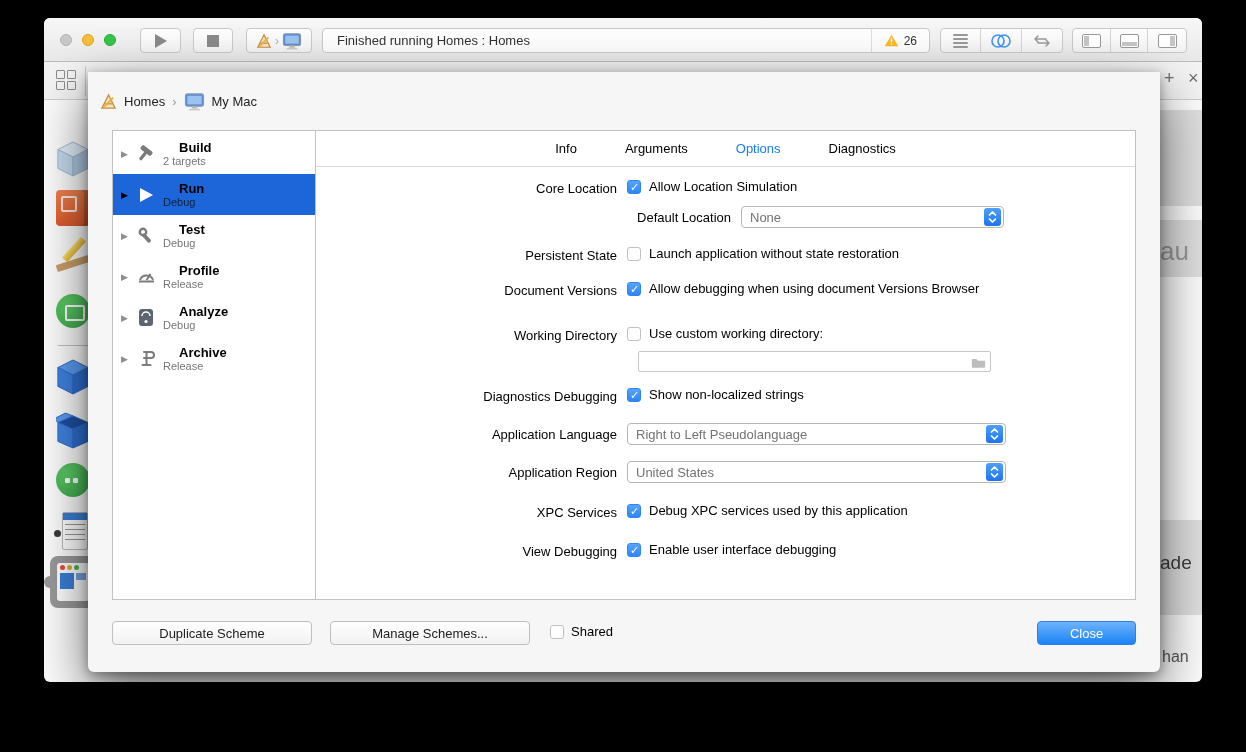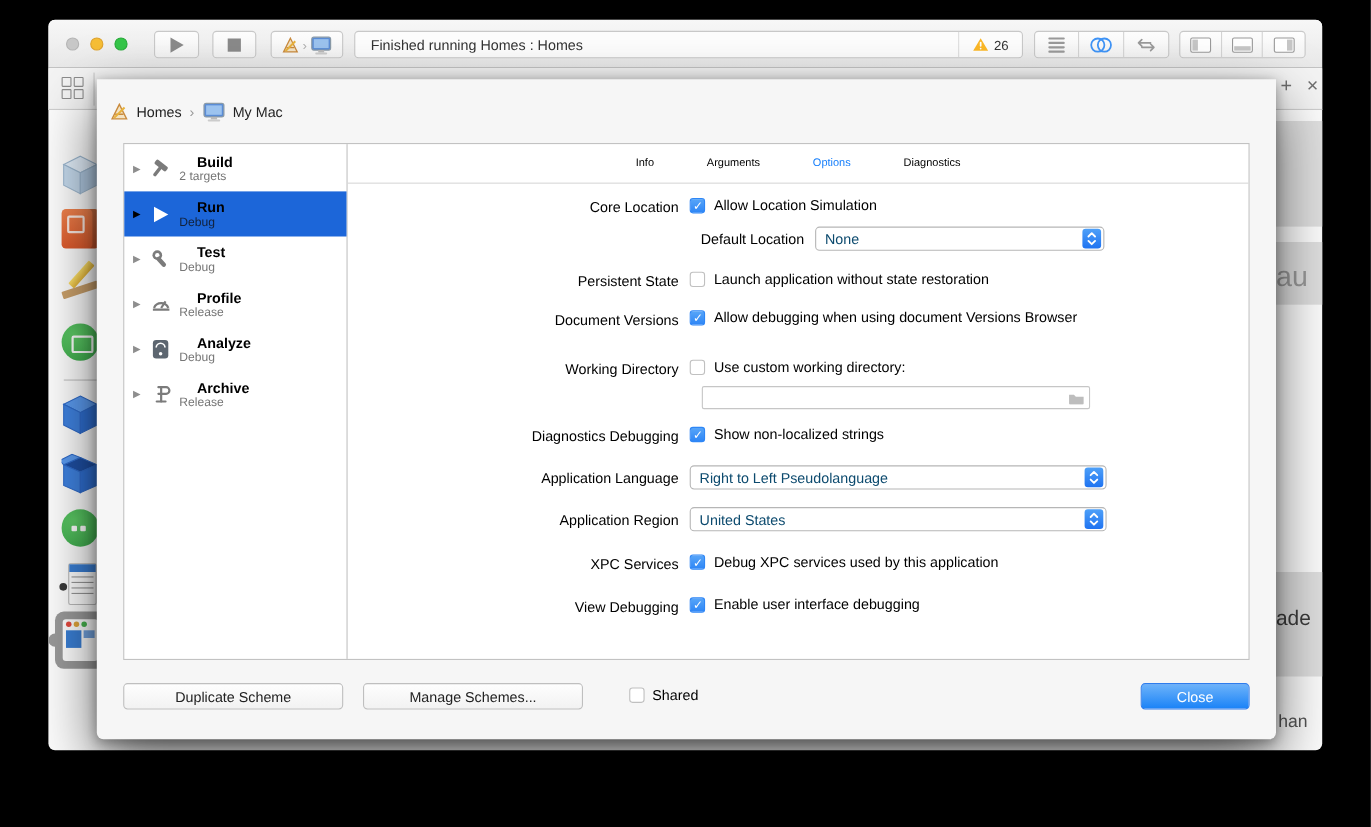--- a/index.html
+++ b/index.html
@@ -113,52 +113,52 @@
   .sb-title { font-size:13px; font-weight:bold; color:#000; line-height:15px;margin-left:16px; }
   .sb-sub { font-size:11px; color:#767676; line-height:13px; }
   .sb-item.sel { background:#1c66d9; }
   .sb-item.sel .disc { color:#000; }
   .sb-item.sel .sb-title { color:#000; }
   .sb-item.sel .sb-sub { color:#12213a; }
 
   .pane { flex:1; position:relative; }
   .tabs { height:36px; display:flex; align-items:center; justify-content:center; gap:48px;
           border-bottom:1px solid #d8d8d8; }
-  .tab { font-size:10px; color:#000; cursor:default; }
+  .tab { font-size:13px; color:#000; cursor:default; }
   .tab.active { color:#157efb; }
 
   .form { position:absolute; left:0; top:36px; right:0; bottom:0; }
   .frow { position:absolute; left:0; right:0; height:20px; }
   .flabel { position:absolute; left:0; width:301px; text-align:right; font-size:13px; color:#000; top:2px; }
   .fctrl { position:absolute; left:311px; display:flex; align-items:flex-end; gap:8px; }
   .ftext { font-size:13px; color:#000; }
   .cb { width:14px; height:14px; border-radius:3px; background:#fff; border:1px solid #c0c0c0;
         position:relative; flex:none; }
   .cb.checked { background:linear-gradient(#57a5f8,#2e86f6); border-color:#2e86f6; }
   .cb.checked::after { content:"✓"; position:absolute; left:2px; top:0px; color:#fff; font-size:11px; font-weight:bold; }
 
   .popup { height:22px; background:#fff; border:1px solid #b6b6b6; border-radius:4px;
-           display:flex; align-items:center; font-size:13px; color:#0c4a6e; padding-left:8px; }
+           display:flex; align-items:center; font-size:13px; color:#737373; padding-left:8px; }
   .stepper { margin-left:auto; margin-right:2px; width:17px; height:18px; border-radius:3px;
              background:linear-gradient(#4ea0f8,#1f73f1); display:flex; align-items:center; justify-content:center; flex:none; }
   .r-defloc .flabel { width:415px; top:4px; }
   .r-defloc .fctrl { left:425px; width:263px; }
   .r-defloc .popup, .r-lang .popup, .r-region .popup { width:100%; }
   .r-lang .fctrl, .r-region .fctrl { width:379px; }
   .r-wdfield .fctrl { left:322px; width:353px; }
   .wd-field { width:100%; height:21px; background:#fff; border:1px solid #c6c6c6; border-radius:2px;
               display:flex; align-items:center; font-size:12px; padding:0 4px; color:#333; }
   .wd-field svg { margin-left:auto; }
 
   .footer-btn { position:absolute; top:549px; height:24px; background:linear-gradient(#fefefe,#f2f2f2);
                 border:1px solid #bfbfbf; border-radius:4px; font-size:13px; color:#222;
                 display:flex; align-items:center; justify-content:center; }
   .dup-btn { left:24px; width:200px; }
   .mng-btn { left:242px; width:200px; }
-  .shared-wrap { position:absolute; left:484px; top:552px; display:flex; align-items:center; gap:7px; }
+  .shared-wrap { position:absolute; left:462px; top:552px; display:flex; align-items:center; gap:7px; }
   .shared-label { font-size:13px; color:#000; }
   .close-btn { position:absolute; right:24px; top:549px; width:99px; height:24px;
                background:linear-gradient(#6db3fa,#1b83f7); border:1px solid #2e7ded; border-radius:4px;
                color:#fff; font-size:13px; display:flex; align-items:center; justify-content:center; }
 </style>
 </head>
 <body>
 
 <div class="window">
 

